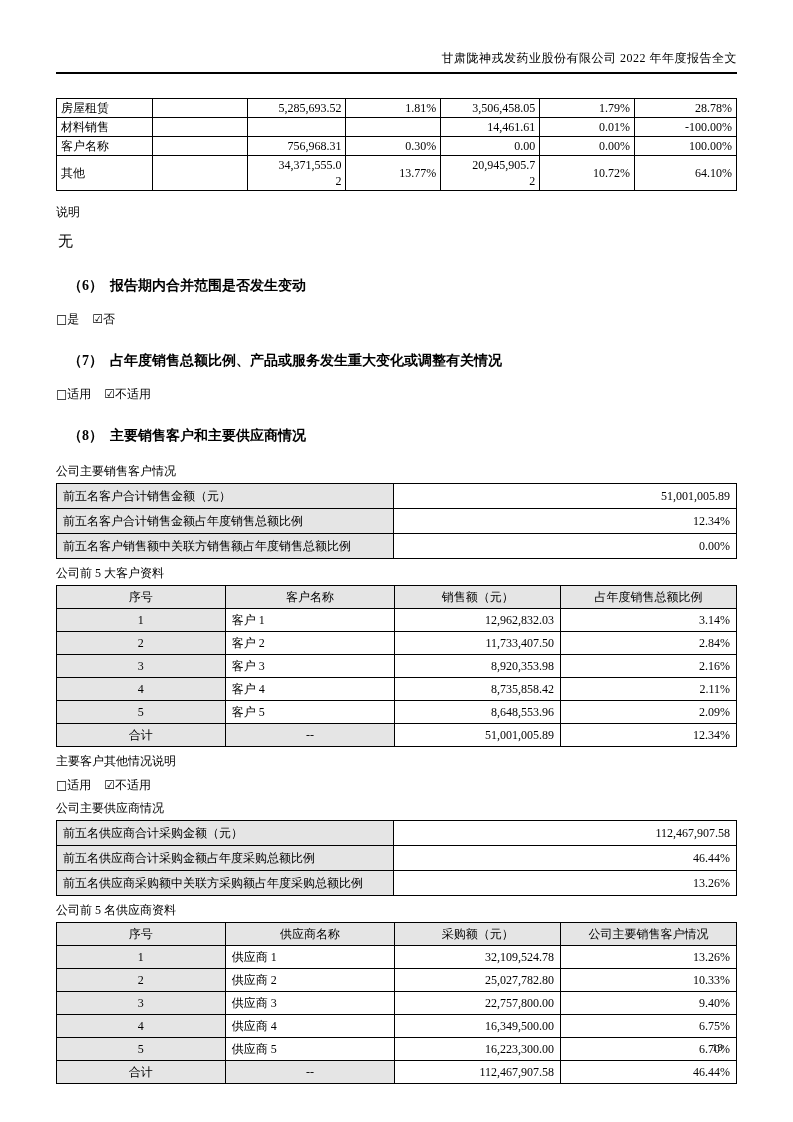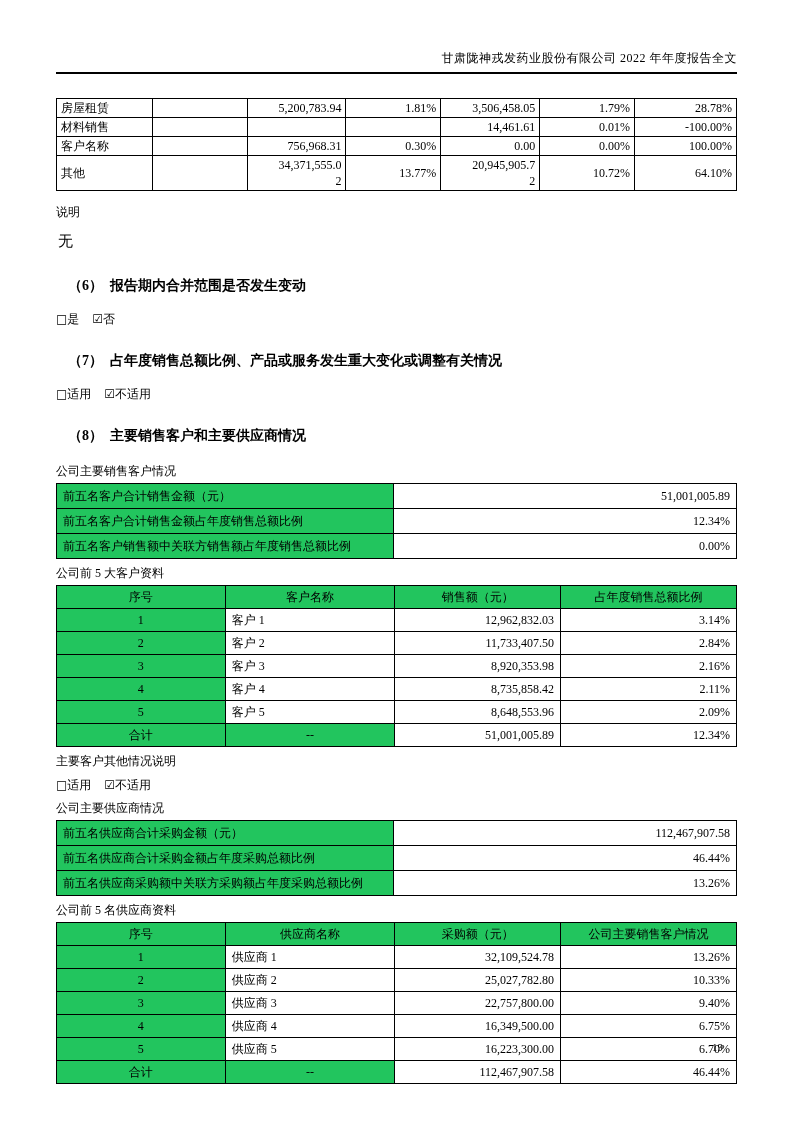--- a/index.html
+++ b/index.html
@@ -12,21 +12,21 @@
   .page { position:relative; width:793px; height:1122px; padding:0 56px; overflow:hidden; }
 
   .doc-header {
     padding-top:50px; padding-bottom:5px;
     text-align:right; font-size:12px; letter-spacing:0.5px;
     border-bottom:2px solid #000;
   }
 
   table { border-collapse:collapse; width:100%; table-layout:fixed; }
   td, th { border:1px solid #000; font-size:12px; line-height:16px; font-weight:normal; overflow:hidden; }
-  .gray { background:#22c55e; }
+  .gray { background:#e5e5e5; }
   .num { text-align:right; }
   .ctr { text-align:center; }
 
   .rev-table { margin-top:24px;border-radius:21px; }
   .rev-table td { padding:1px 4px; }
   .wrap-num { display:inline-block; max-width:66px; word-break:break-all; text-align:right; vertical-align:top; }
 
   .plain-label { font-size:12px; margin:0; }
   .note-label  { margin-top:13px; }
   .none-text   { font-size:15px; margin:11px 0 0 2px; }
@@ -66,21 +66,21 @@
         <col style="width:95px">
         <col style="width:91px">
       <col style="width:95px">
         <col style="width:91px">
         <col style="width:98px">
     </colgroup>
     <tbody>
       <tr>
         <td>房屋租赁</td>
         <td></td>
-        <td class="num"><span class="wrap-num">5,200,783.94</span></td>
+        <td class="num"><span class="wrap-num">5,285,693.52</span></td>
         <td class="num">1.81%</td>
         <td class="num"><span class="wrap-num">3,506,458.05</span></td>
         <td class="num">1.79%</td>
         <td class="num">28.78%</td>
       </tr>
       <tr>
         <td>材料销售</td>
         <td></td>
         <td class="num"><span class="wrap-num"></span></td>
         <td class="num"></td>

